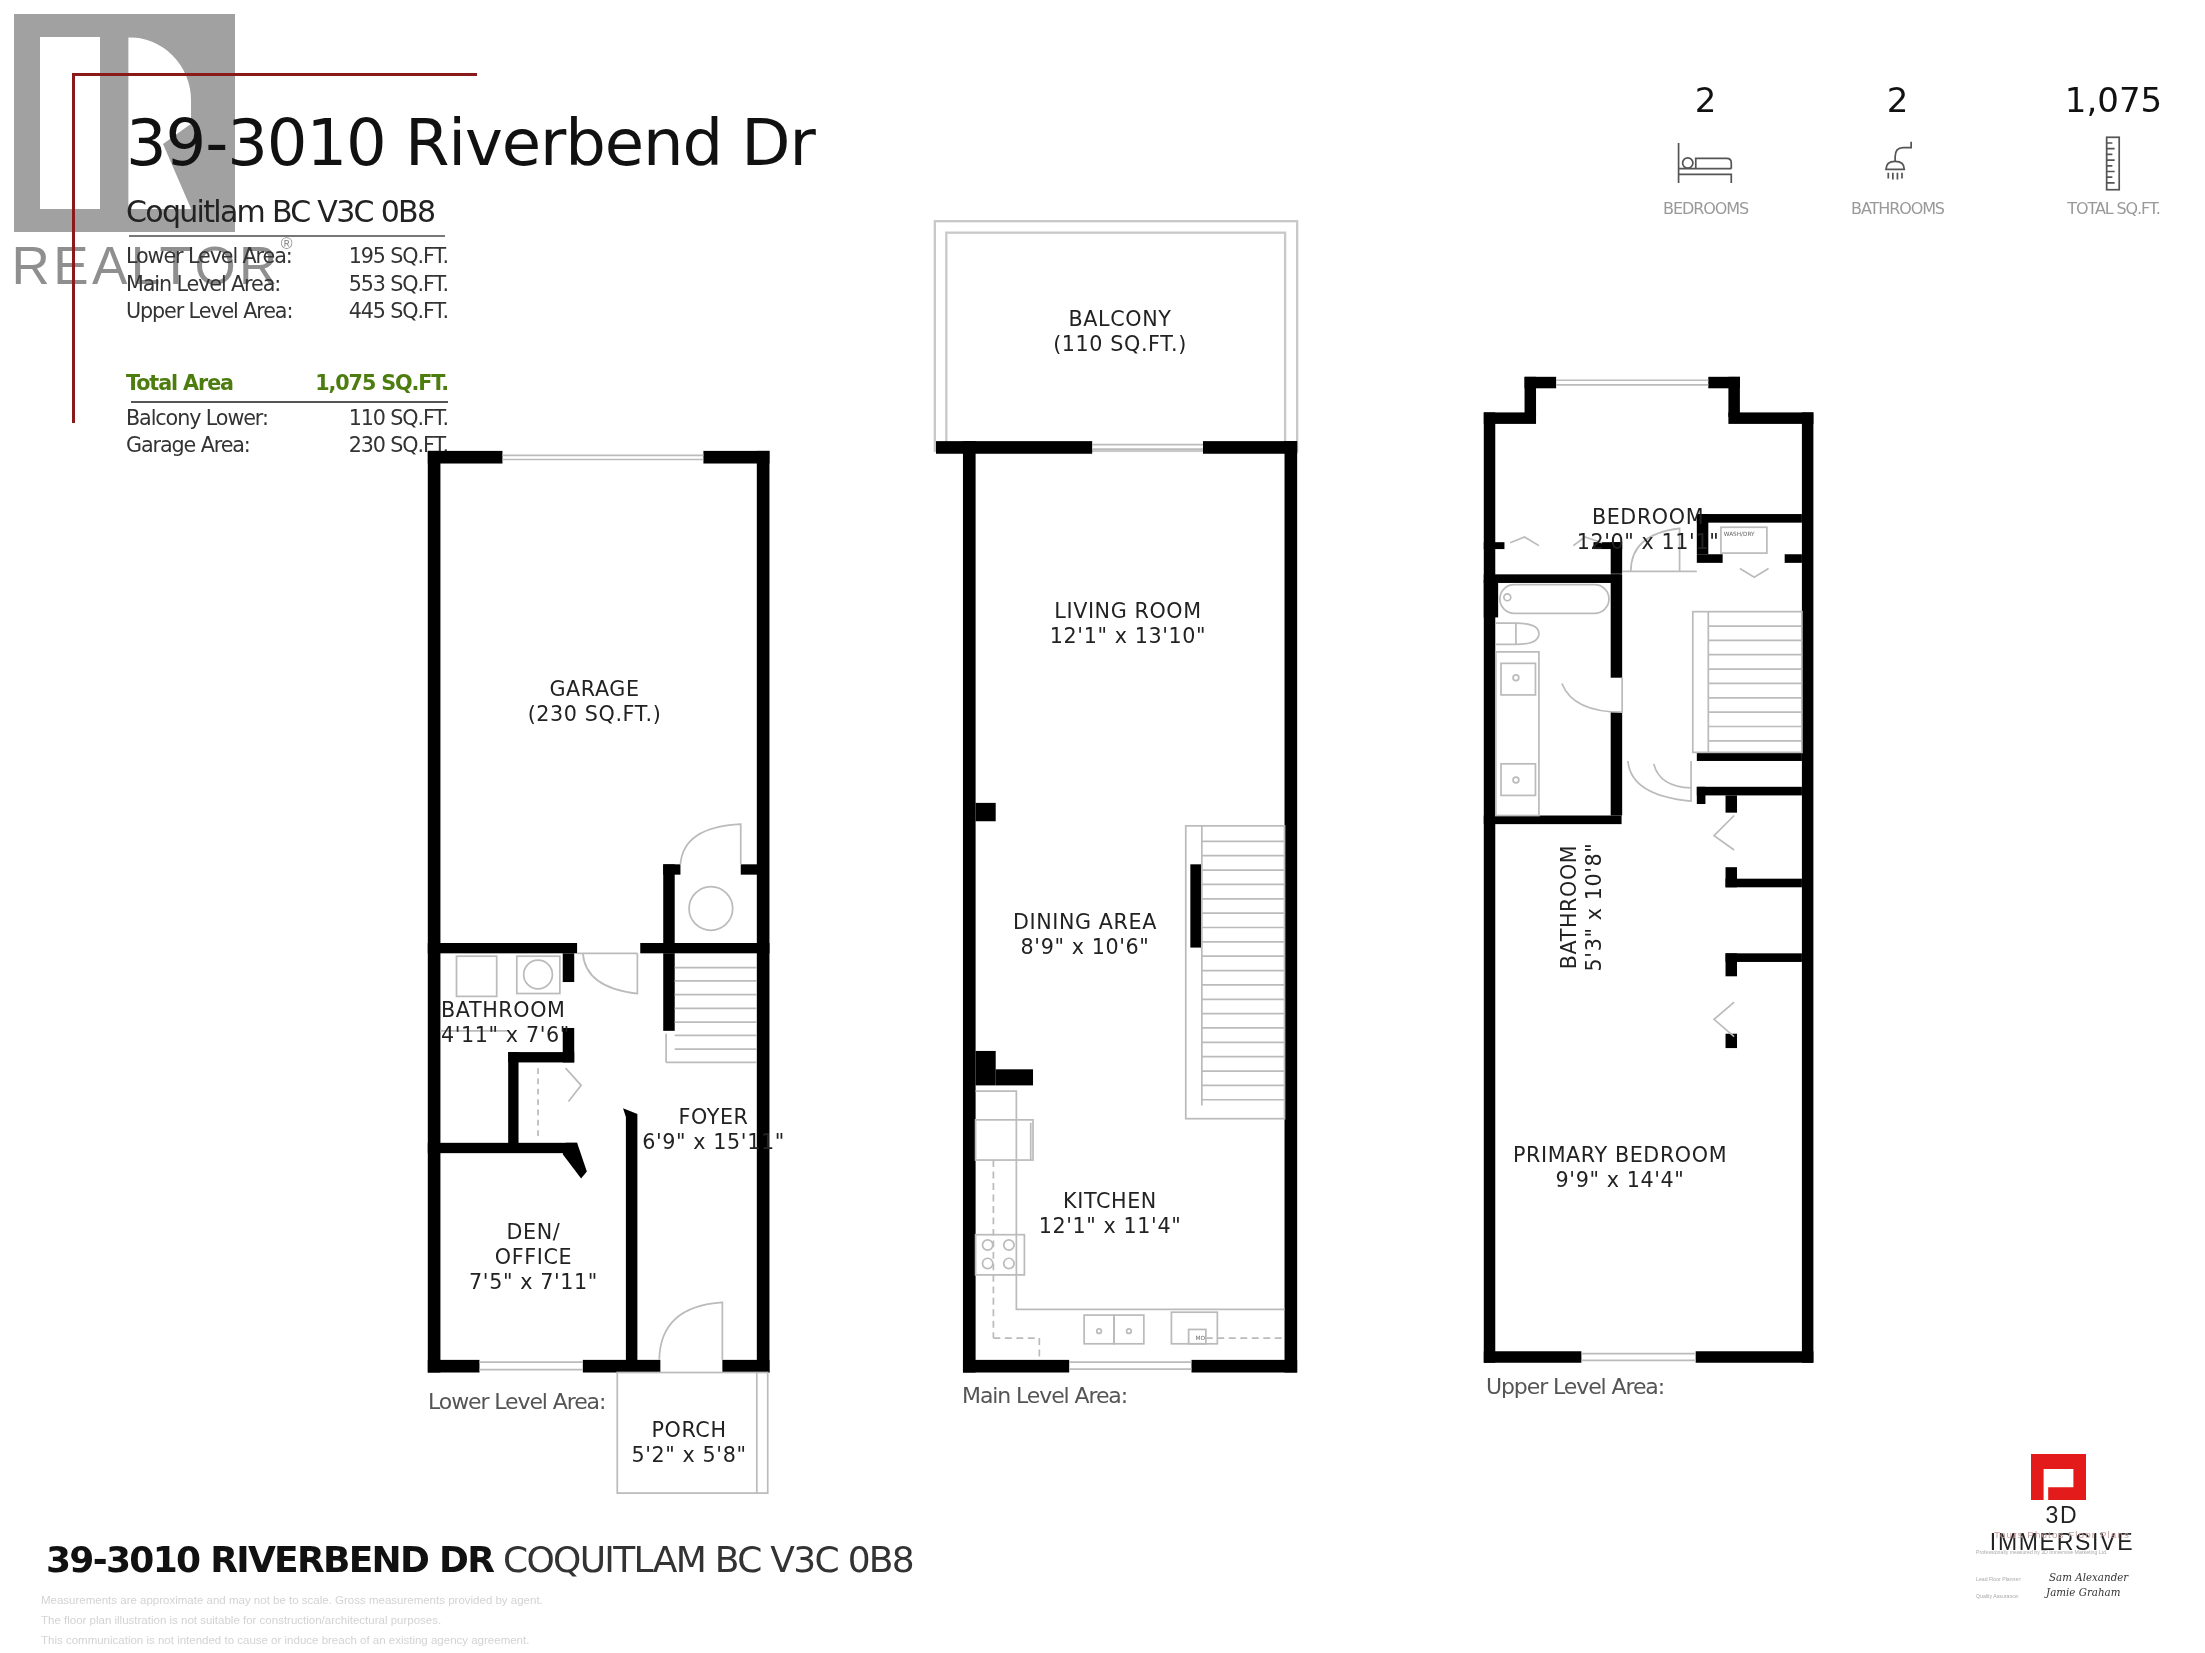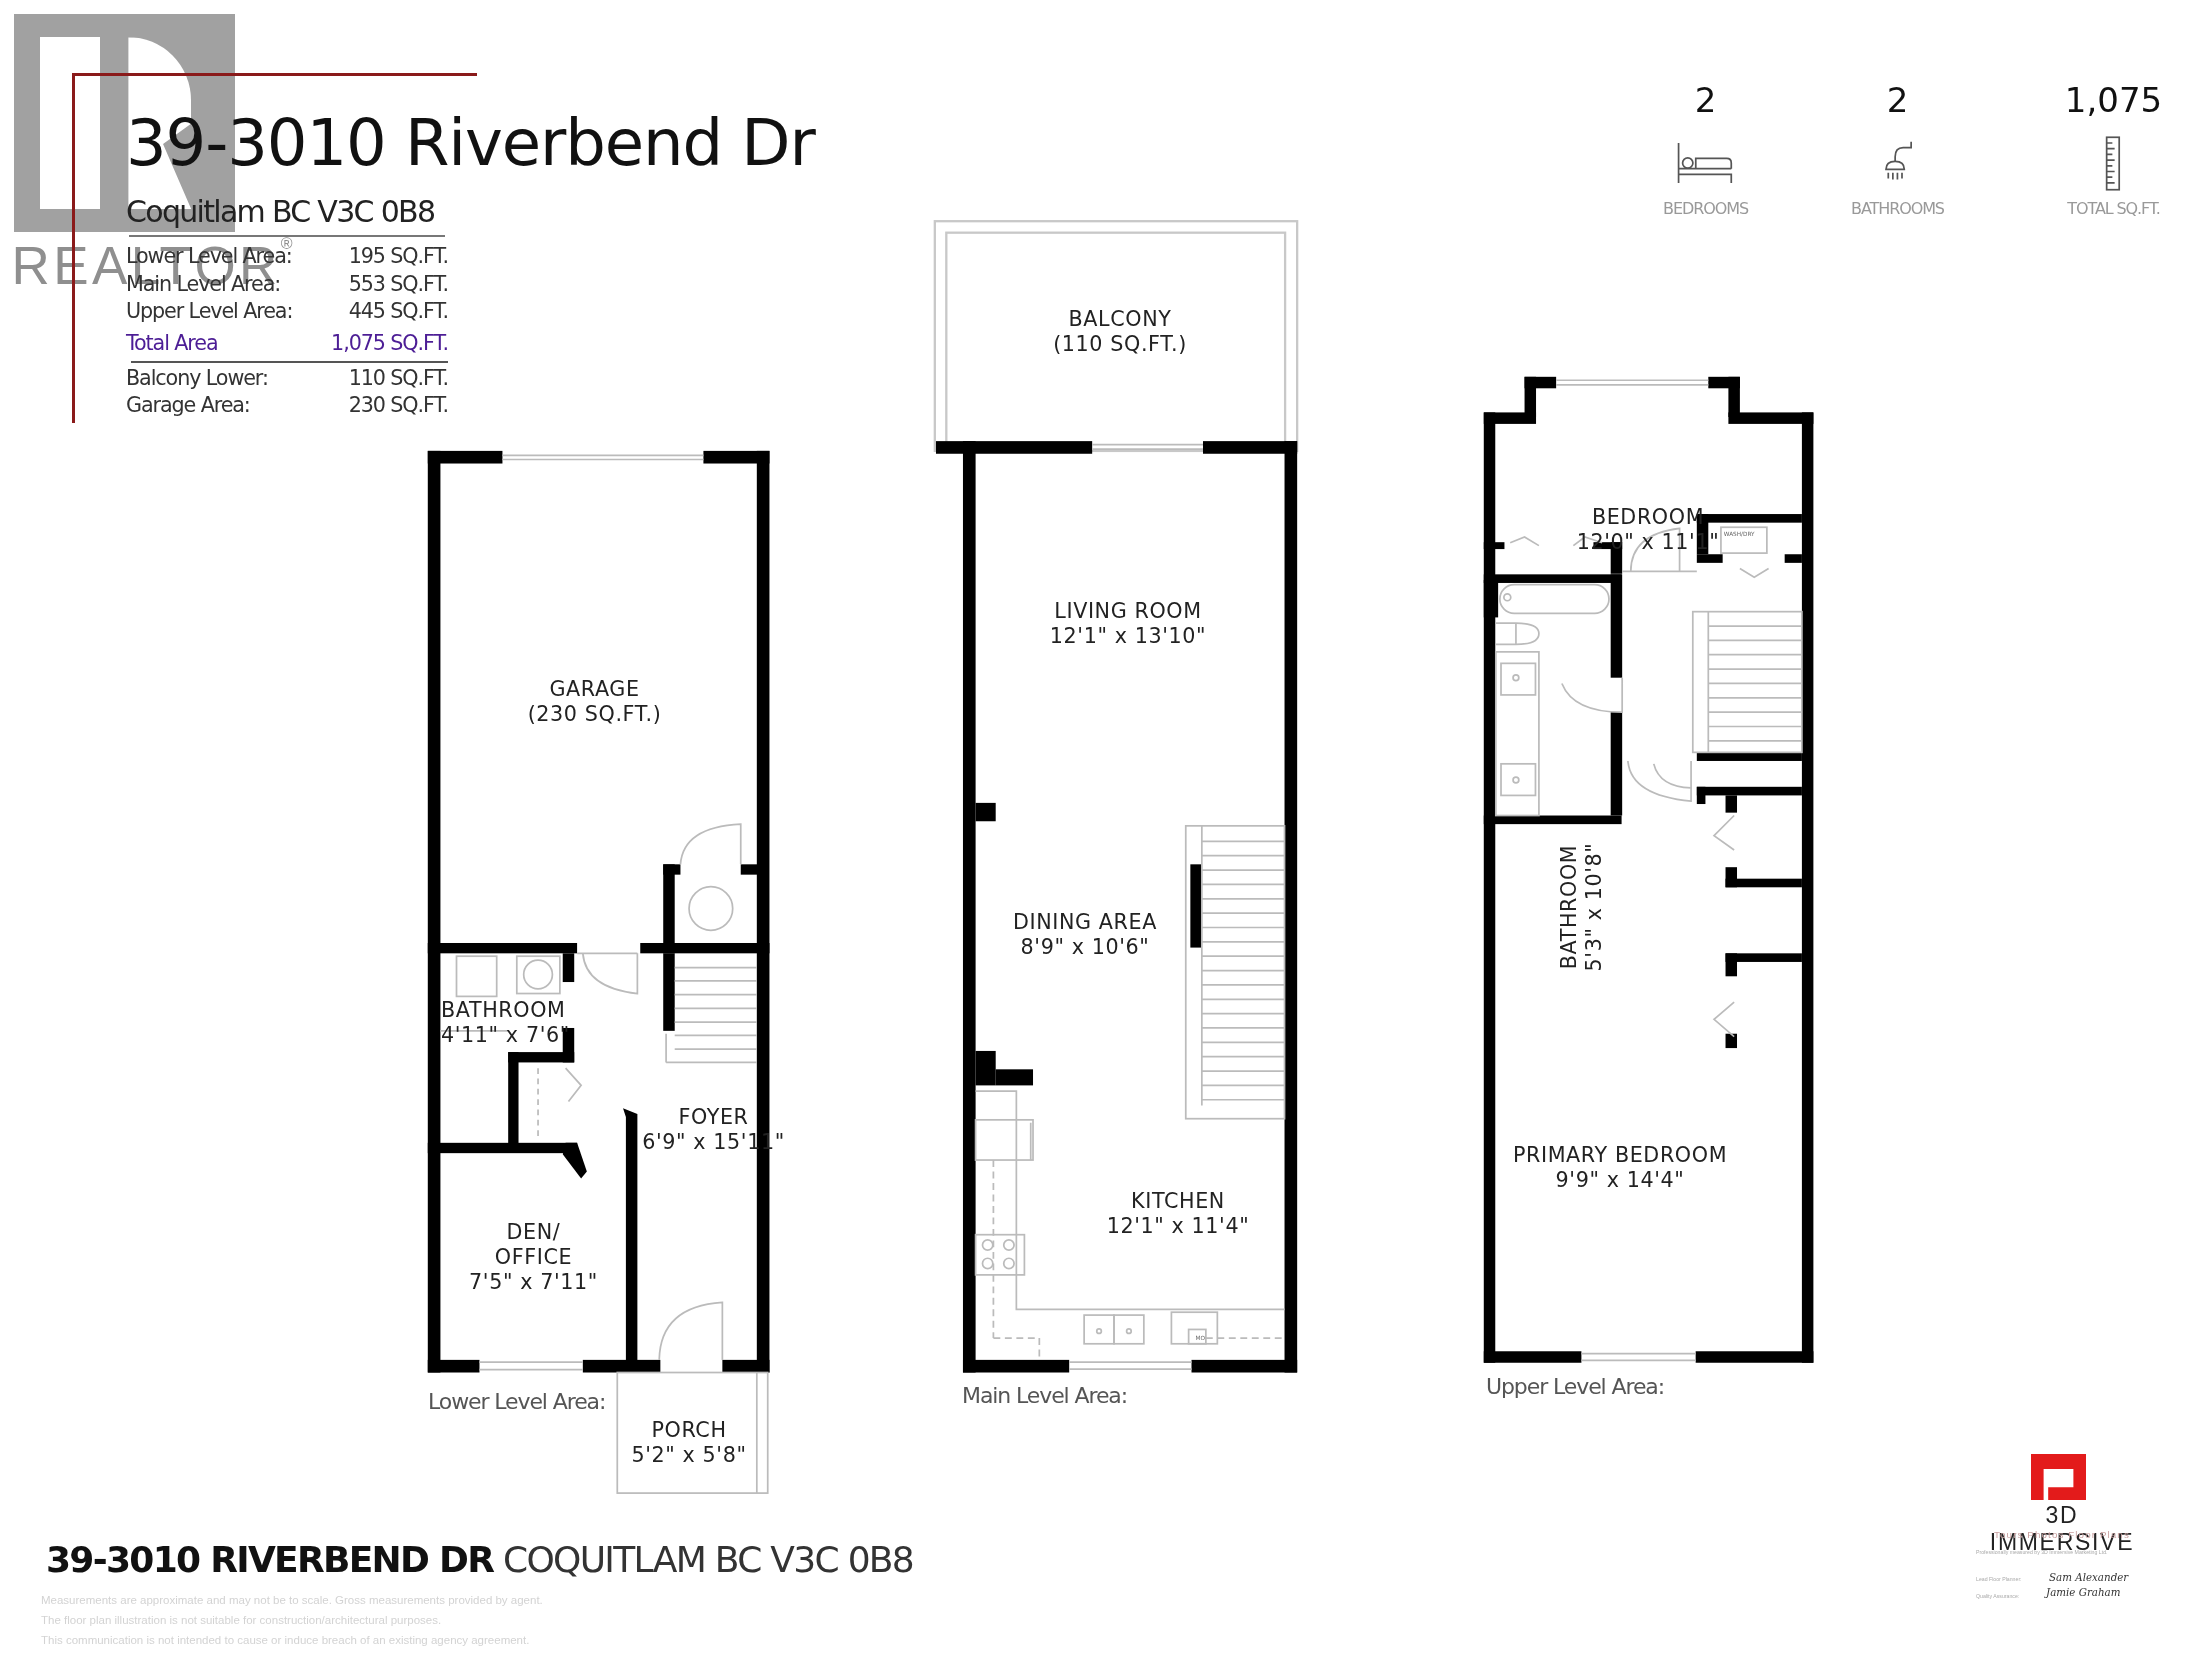--- a/index.html
+++ b/index.html
@@ -15,21 +15,21 @@
   .corner-v { left:72px; top:73px; width:2.9px; height:350px; background:#8a1a1a; }
   
   .title { left:126px; top:106px; font-family:"DejaVu Sans", sans-serif; font-size:64px;
            font-weight:400; color:#111; letter-spacing:-1.1px; white-space:nowrap; }
   .subtitle { left:126px; top:194px; font-family:"DejaVu Sans", sans-serif; font-size:30px;
               color:#222; letter-spacing:-1.7px; white-space:nowrap; }
   .sub-rule { left:129px; top:235px; width:316px; height:1.7px; background:#777; }
   .area-table { left:126px; top:243px; width:322px; font-family:"DejaVu Sans", sans-serif;
                 font-size:20.7px; color:#333; letter-spacing:-1.1px; }
   .area-row { display:flex; justify-content:space-between; height:27.6px; line-height:27.6px; }
-  .area-row.total { color:#4c1d95; font-weight:400; height:34px; line-height:34px; }
+  .area-row.total { color:#4d7c0f; font-weight:700; height:34px; line-height:34px;margin-top:40px; }
   .area-rule { height:1.7px; background:#555; margin:1.1px 0 2.3px 4.6px; }
   
   .stat { position:absolute; width:149px; text-align:center; }
   .stat-num { font-size:34px; color:#111; font-family:"DejaVu Sans", sans-serif; }
   .stat-icon { height:63px; display:flex; justify-content:center; align-items:center; margin-top:11.5px; }
   .stat-label { font-size:16px; color:#999; letter-spacing:-1.1px; margin-top:4.6px; font-family:"DejaVu Sans", sans-serif; }
   
   .room { position:absolute; text-align:center; font-family:"DejaVu Sans", sans-serif;
           font-size:20.7px; color:#222; line-height:25px; letter-spacing:0.6px; white-space:nowrap; }
   .level-label { position:absolute; font-family:"DejaVu Sans", sans-serif; font-size:22px;
@@ -392,21 +392,21 @@
   <div>(110 SQ.FT.)</div>
 </div>
 <div class="room" style="left:1042px;top:599px;width:172px;">
   <div>LIVING ROOM</div>
   <div>12'1" x 13'10"</div>
 </div>
 <div class="room" style="left:999px;top:910px;width:172px;">
   <div>DINING AREA</div>
   <div>8'9" x 10'6"</div>
 </div>
-<div class="room" style="left:1092px;top:1189px;width:172px;">
+<div class="room" style="left:1024px;top:1189px;width:172px;">
   <div>KITCHEN</div>
   <div>12'1" x 11'4"</div>
 </div>
 <div class="level-label" style="left:962px;top:1383px;">Main Level Area:</div>
 
 <div class="room" style="left:1562px;top:505px;width:172px;">
   <div>BEDROOM</div>
   <div>12'0" x 11'1"</div>
 </div>
 <div class="room" style="left:1487px;top:882px;width:190px;transform:rotate(-90deg);transform-origin:center;">

